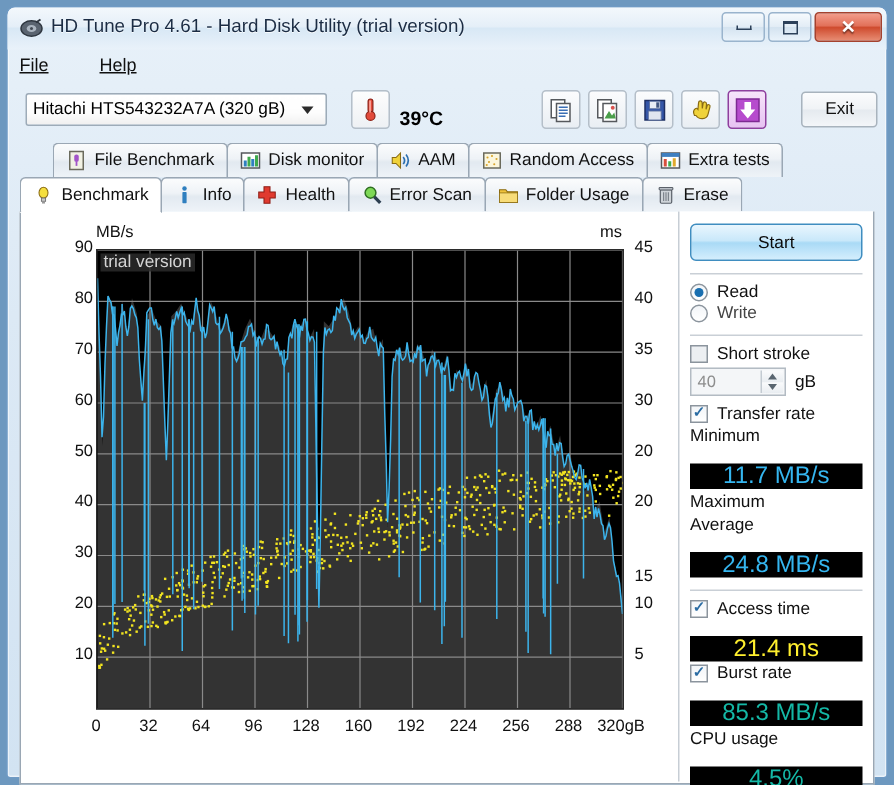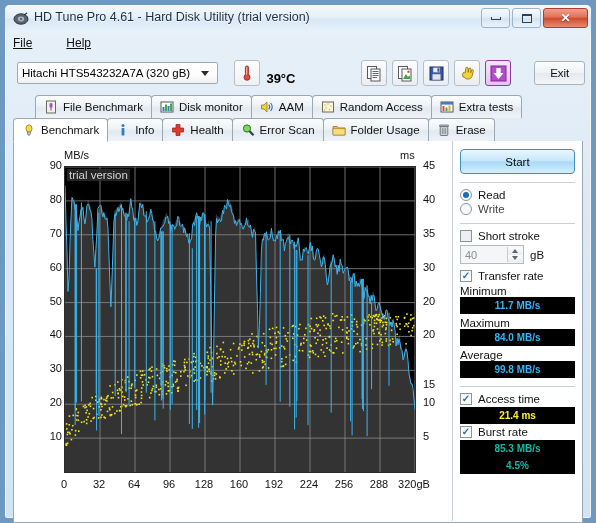--- a/index.html
+++ b/index.html
@@ -186,23 +186,23 @@
     border-left: 1px solid #c4cbd2;
   }
   .spin .btns div {
     flex: 1; display: flex; align-items: center; justify-content: center;
     background: linear-gradient(to bottom,#fafbfc,#e9edf1);
   }
   .tri-up { width:0;height:0;border-left:3px solid transparent;border-right:3px solid transparent;border-bottom:4px solid #5a6670; }
   .tri-dn { width:0;height:0;border-left:3px solid transparent;border-right:3px solid transparent;border-top:4px solid #5a6670; }
   .res-label { font-size: 11.5px; color: #111; margin-top: 3px; }
   .res-value {
-    height: 17px; background: #000; margin-top: 0;
+    height: 17px; background: #000; margin-top: 12px;
     display: flex; align-items: center; justify-content: center;
-    font-size: 10px; font-weight: bold; color: #35b6f0;
+    font-size: 16px; font-weight: normal; color: #35b6f0;
   }
   .res-value.yellow { color: #ffef2e; }
   .res-value.white { color: #14b8a6; text-align: right; }
 
   .statusbar { position: absolute; left: 8px; right: 8px; bottom: 4px; height: 14px; }
 </style>
 </head>
 <body>
 
 <div class="window">
@@ -1215,41 +1215,41 @@
         <span class="chk">
             <span class="tick">✓</span>
           </span>
         <span class="rlabel">Transfer rate</span>
       </div>
 
       <div class="res-label">Minimum</div>
       <div class="res-value">11.7 MB/s</div>
 
       <div class="res-label">Maximum</div>
-      <div class="res-value">84.0 MB/s</div>
 
       <div class="res-label">Average</div>
-      <div class="res-value">99.8 MB/s</div>
+      <div class="res-value">24.8 MB/s</div>
 
       <div class="hr"></div>
 
       <div class="check-row">
         <span class="chk">
             <span class="tick">✓</span>
           </span>
         <span class="rlabel">Access time</span>
       </div>
       <div class="res-value yellow">21.4 ms</div>
 
       <div class="check-row">
         <span class="chk">
             <span class="tick">✓</span>
           </span>
         <span class="rlabel">Burst rate</span>
       </div>
       <div class="res-value white">85.3 MB/s</div>
 
+      <div class="res-label">CPU usage</div>
       <div class="res-value white">4.5%</div>
     </div>
   </div>
 
   <div class="statusbar"></div>
 </div>
 
 </body></html>

